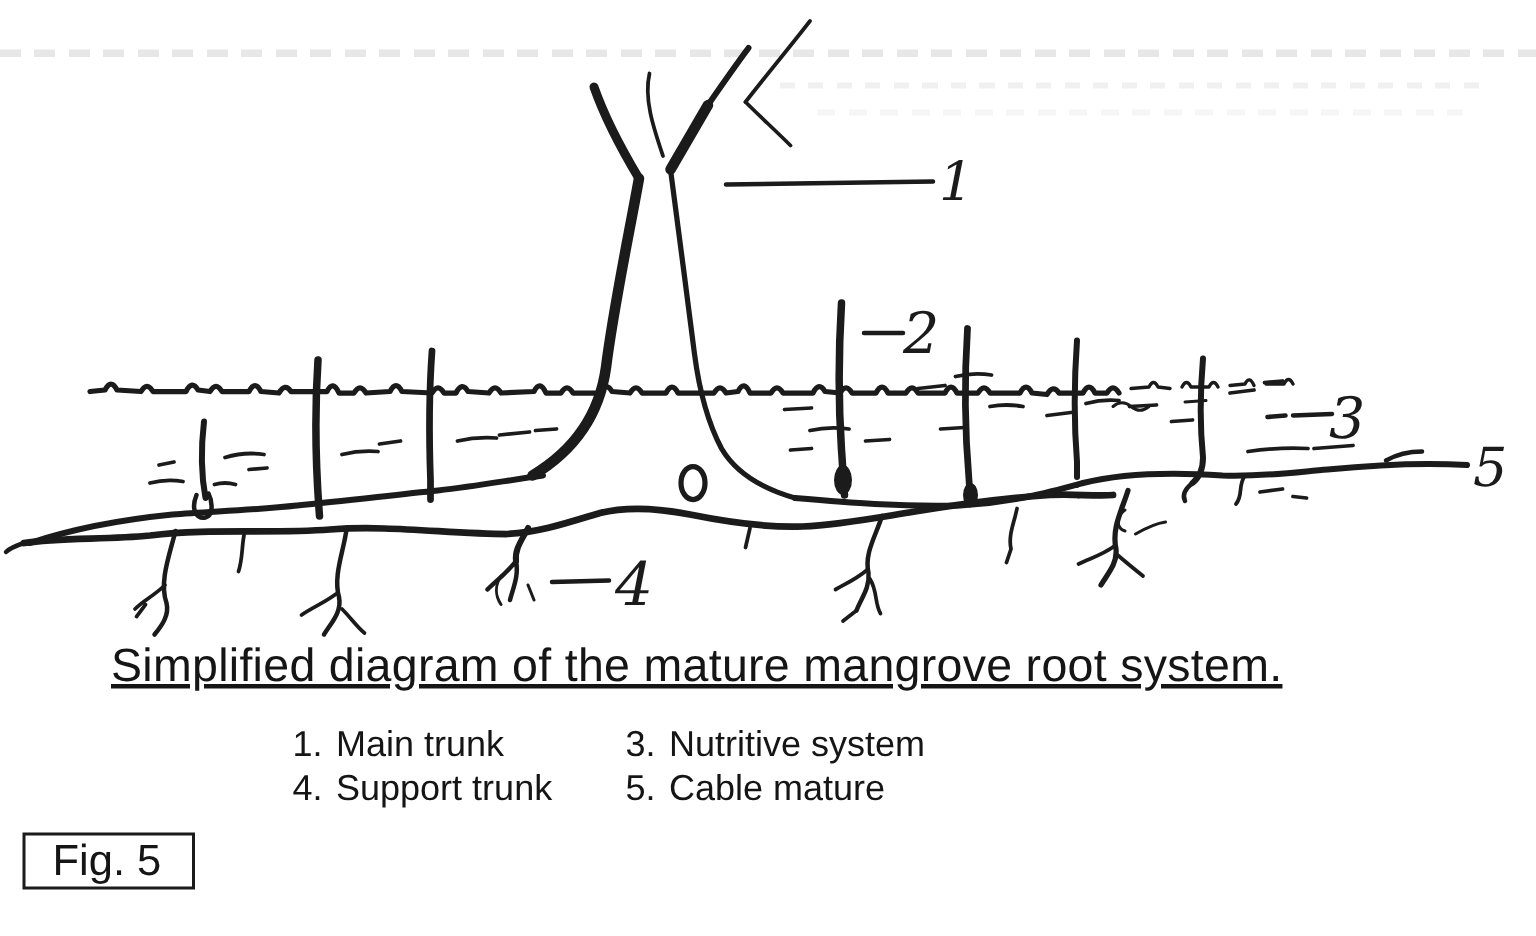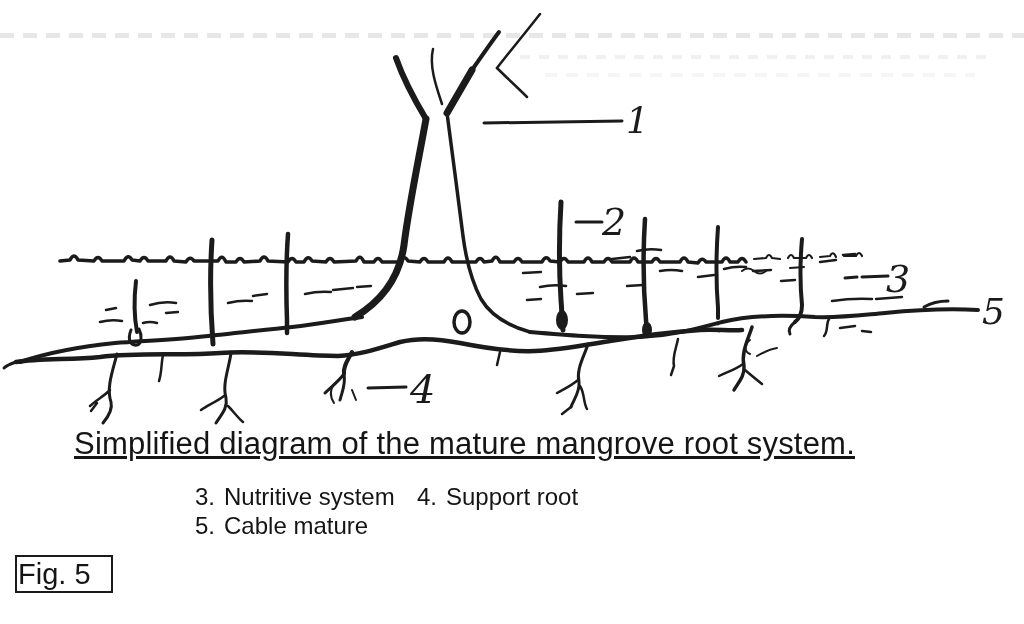--- a/index.html
+++ b/index.html
@@ -15,21 +15,21 @@
   svg.diagram{position:absolute;top:0;left:0;}
   .callout{font-family:"DejaVu Serif",serif;font-style:italic;}
   .caption{position:absolute;top:426px;left:74px;width:900px;
     font-size:31px;letter-spacing:.2px;white-space:nowrap;text-decoration:underline;}
   .legend{position:absolute;top:482px;left:195px;display:grid;
     grid-template-columns:222px 260px;line-height:29px;font-size:24px;}
   .legend .item{white-space:nowrap;}
   .legend .num{margin-right:9px;}
   .figbox{position:absolute;top:555px;left:15px;width:93px;height:34px;
     border:2px solid #1b1b1b;display:flex;align-items:center;
-    padding-left:1px;font-size:29px;background:#ffffff;}
+    padding-left:18px;font-size:29px;background:#ffffff;}
 </style>
 </head>
 <body>
 
 <div class="stage">
 
   <div class="noise n1"></div>
   <div class="noise n2"></div>
   <div class="noise n3"></div>
 
@@ -103,22 +103,23 @@
       <text x="602" y="235" font-size="38">2</text>
       <text x="886" y="292" font-size="38">3</text>
       <text x="410" y="403" font-size="40">4</text>
       <text x="982" y="324" font-size="36">5</text>
     </g>
   </svg>
 
   <div class="caption">Simplified diagram of the mature mangrove root system.</div>
 
   <div class="legend">
+    <div class="item"><span class="num">1.</span><span>Main trunk</span></div>
     <div class="item"><span class="num">3.</span><span>Nutritive system</span></div>
-    <div class="item"><span class="num">4.</span><span>Support root</span></div>
+    <div class="item"><span class="num">4.</span><span>Support trunk</span></div>
     <div class="item"><span class="num">5.</span><span>Cable mature</span></div>
   </div>
 
   <div class="figbox">
     <span>Fig. 5</span>
   </div>
 
 </div>
 
 </body></html>

